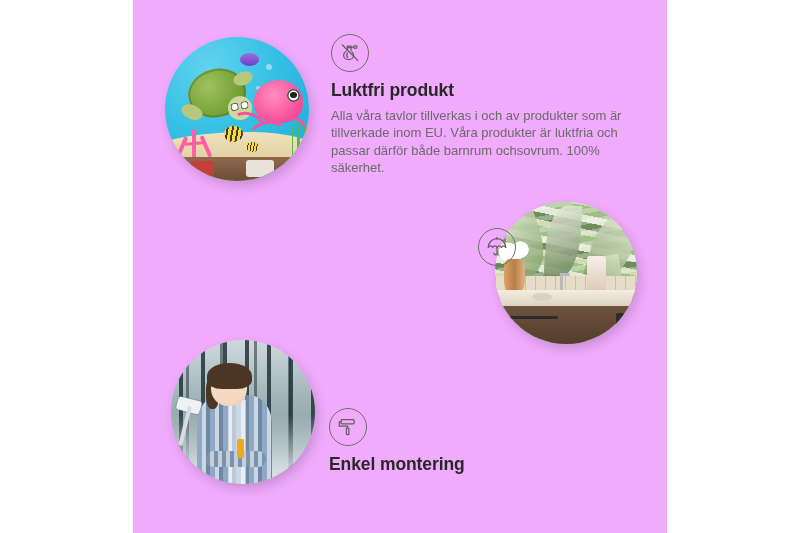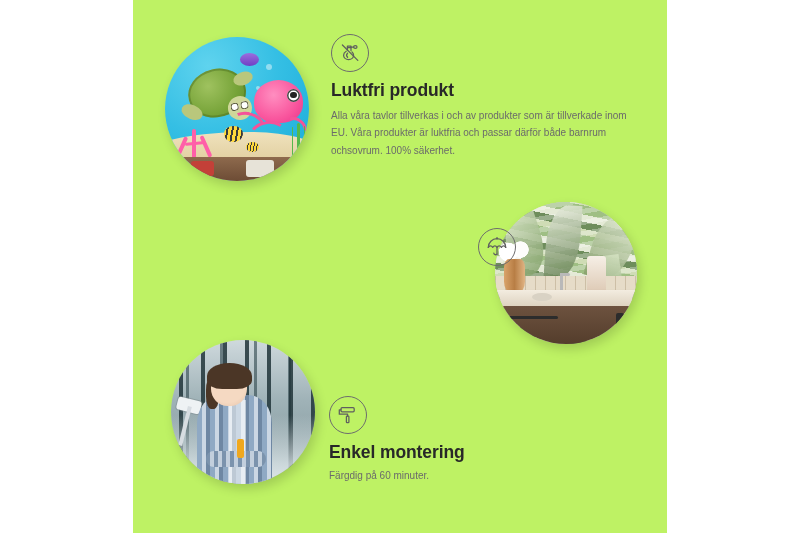--- a/index.html
+++ b/index.html
@@ -21,21 +21,21 @@
     background: #ffffff;
   }
 
   
   .panel {
     position: absolute;
     left: 133px;
     top: 0px;
     width: 534px;
     height: 533px;
-    background: #bef264;
+    background: #f0abfc;
     overflow: hidden;
   }
 
   
   .circle-img {
     position: absolute;
     border-radius: 50%;
     overflow: hidden;
     box-shadow: 3px 5px 11px rgba(0,0,0,0.16);
   }
@@ -358,21 +358,21 @@
 
   .feature-title {
     font-size: 17.5px;
     font-weight: bold;
     color: #282828;
     letter-spacing: -0.1px;
     margin: 0;
     white-space: nowrap;
   }
   .feature-desc {
-    font-size: 10px;
+    font-size: 13px;
     line-height: 17.4px;
     color: #6b6b6b;
     margin: 0;
   }
 
   
   .feature-1 {
     left: 198px;
     top: 34px;
     width: 300px;
@@ -393,21 +393,21 @@
     justify-content: flex-end;
     padding-right: 9px;
     margin-bottom: 5px;
   }
   .feature-2 .feature-title { margin-bottom: 5px; text-align: center; }
   .feature-2 .feature-desc { text-align: center; }
 
   
   .feature-3 {
     left: 196px;
-    top: 396px;
+    top: 408px;
     width: 280px;
     text-align: left;
   }
   .feature-3 .icon-circle { margin-bottom: 8px; }
   .feature-3 .feature-title { margin-bottom: 4px; }
 
   .icon-svg { display:block; }
 </style>
 </head>
 <body>
@@ -506,17 +506,16 @@
 
     <div class="feature feature-3">
       <div class="icon-circle">
         <svg class="icon-svg" width="24" height="24" viewBox="0 0 24 24" fill="none" stroke="#5f5f5f" stroke-width="1.25" stroke-linecap="round" stroke-linejoin="round">
           <rect x="5.0" y="4.6" width="13.2" height="4.3" rx="1.1"></rect>
           <path d="M5.0 6.8 L3.3 6.8 L3.3 11.2 L11.6 11.2 L11.6 13.0"></path>
           <rect x="10.4" y="13.0" width="2.5" height="6.6" rx="0.7"></rect>
         </svg>
       </div>
       <p class="feature-title">Enkel montering</p>
-      <p class="feature-desc">Färgdig på 60 minuter.</p>
     </div>
 
   </div>
 </div>
 
 </body></html>

